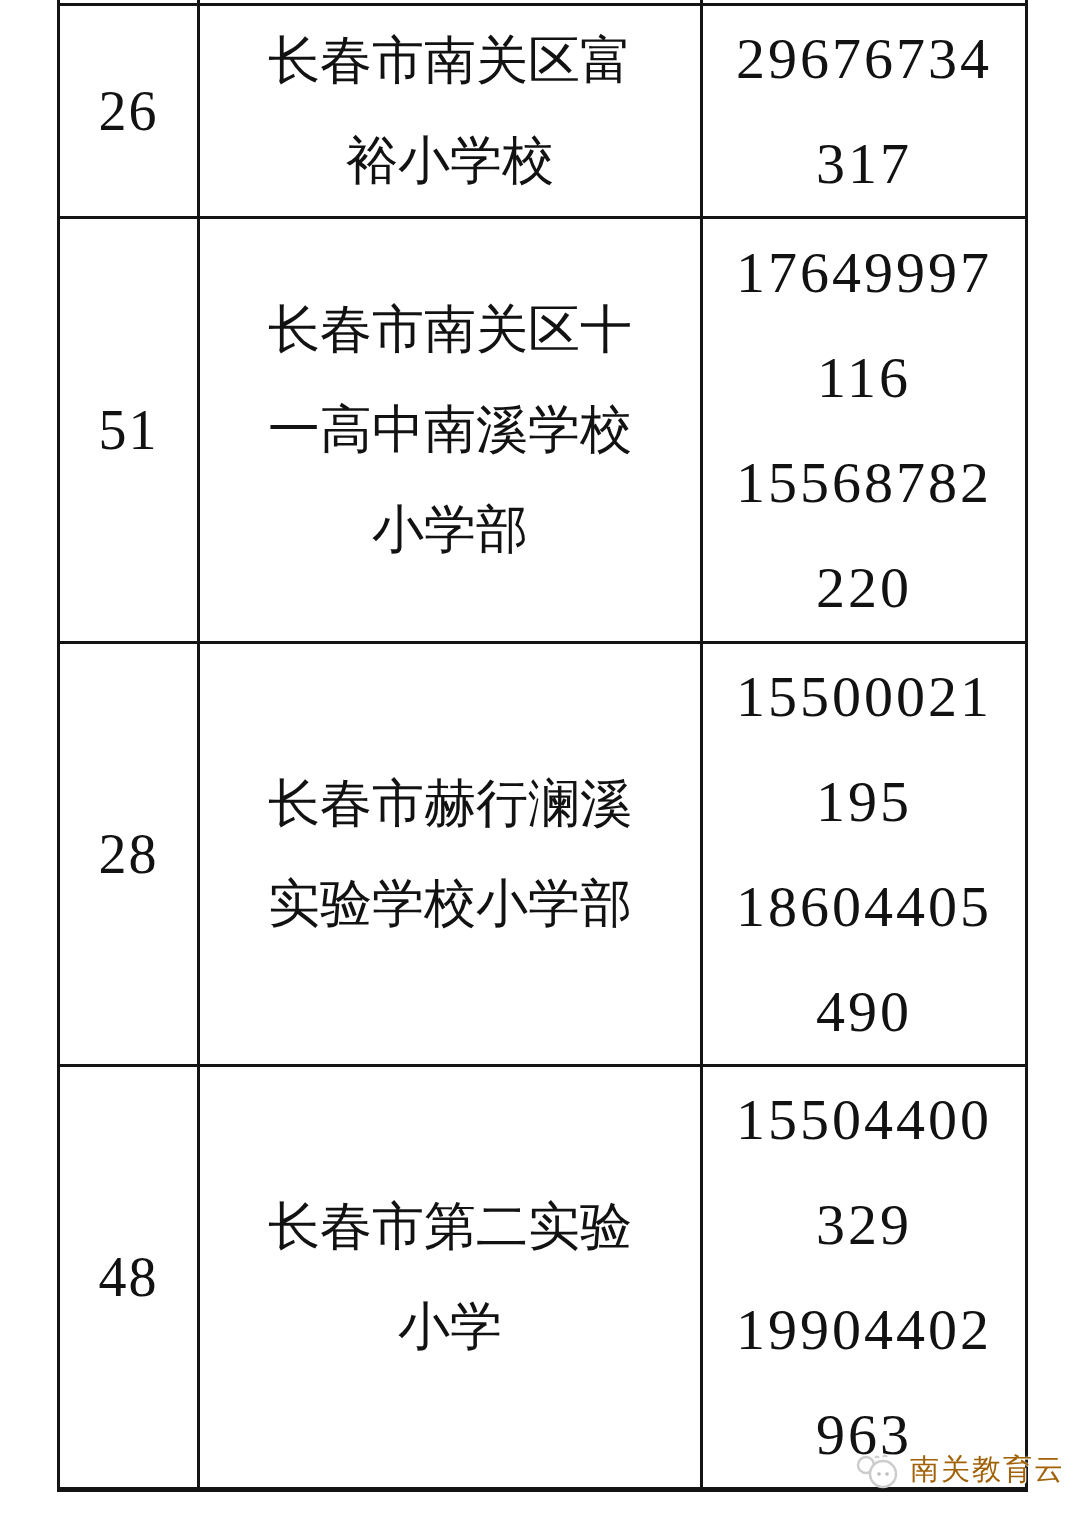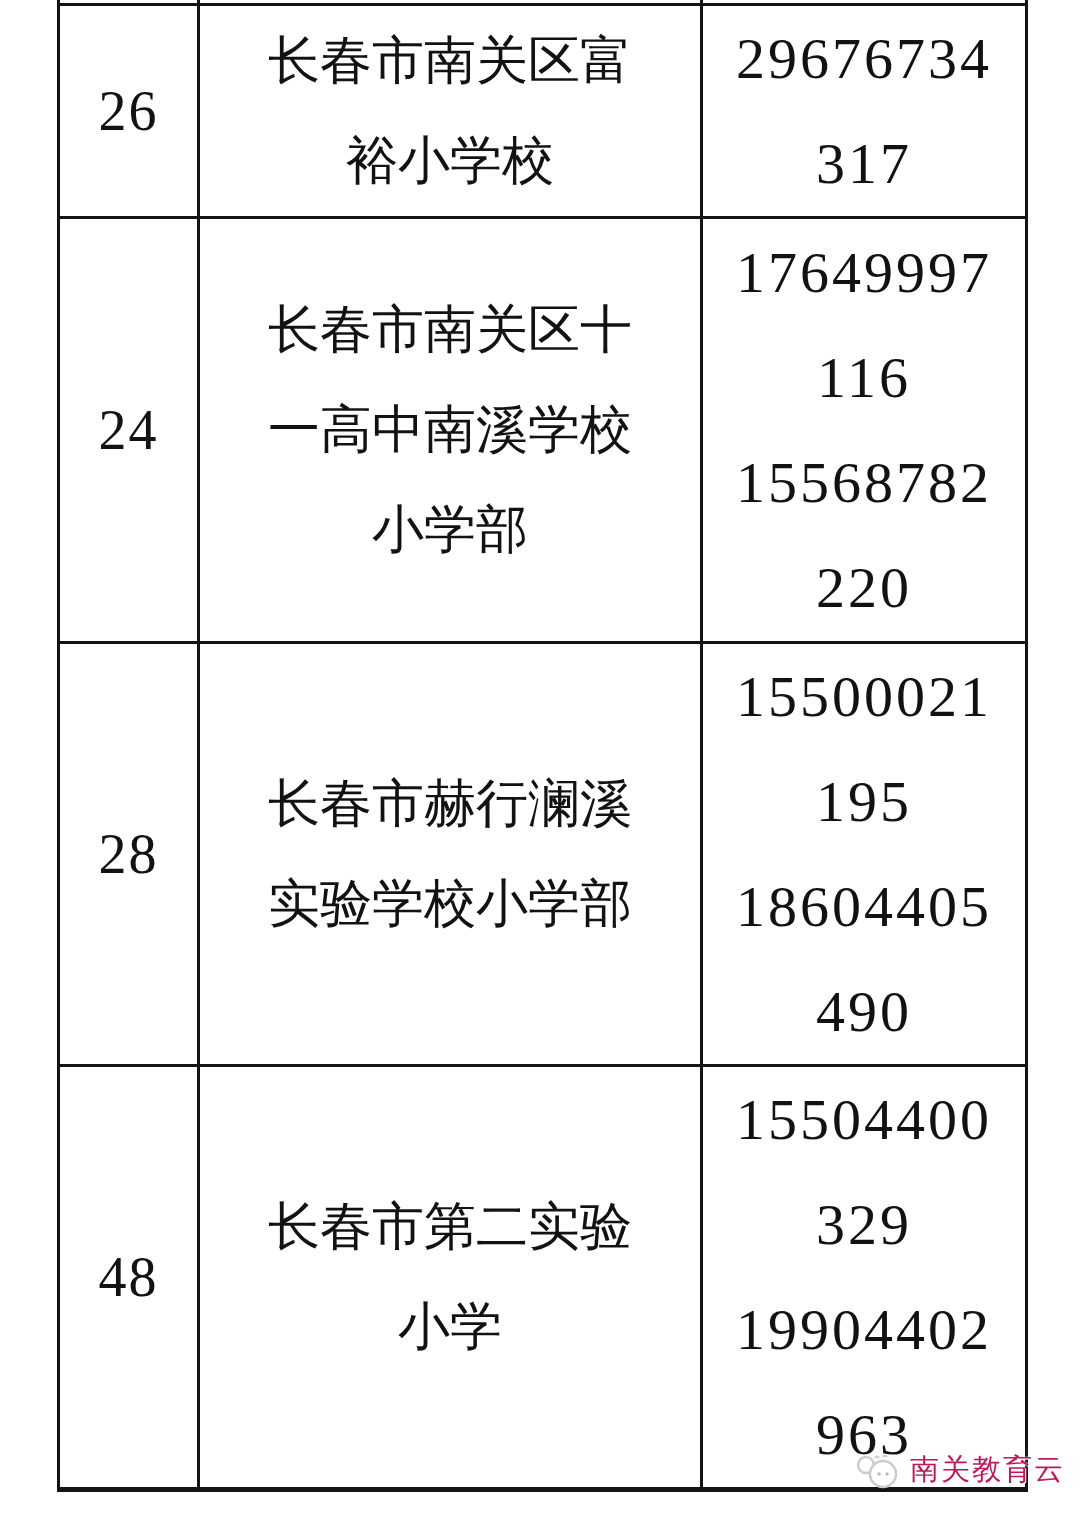--- a/index.html
+++ b/index.html
@@ -51,21 +51,21 @@
   }
 
   .watermark {
     position: absolute;
     left: 853px;
     top: 1448px;
     height: 44px;
     display: flex;
     align-items: center;
     gap: 5px;
-    color: #be185d;
+    color: #a16207;
     z-index: 5;
   }
   .watermark-label {
     font-family: "Liberation Sans", "DejaVu Sans", sans-serif;
     font-size: 29px;
     letter-spacing: 2px;
     text-shadow: 0 0 2px #ffffff, 1px 1px 0 #ffffff;
     white-space: nowrap;
   }
 </style>
@@ -91,21 +91,21 @@
           <td>
             <div class="school-line">长春市南关区富</div>
             <div class="school-line">裕小学校</div>
           </td>
           <td>
             <div class="phone-line">29676734</div>
             <div class="phone-line">317</div>
           </td>
         </tr>
         <tr style="height: 425px;">
-          <td class="no-cell">24</td>
+          <td class="no-cell">51</td>
           <td>
             <div class="school-line">长春市南关区十</div>
             <div class="school-line">一高中南溪学校</div>
             <div class="school-line">小学部</div>
           </td>
           <td>
             <div class="phone-line">17649997</div>
             <div class="phone-line">116</div>
             <div class="phone-line">15568782</div>
             <div class="phone-line">220</div>

